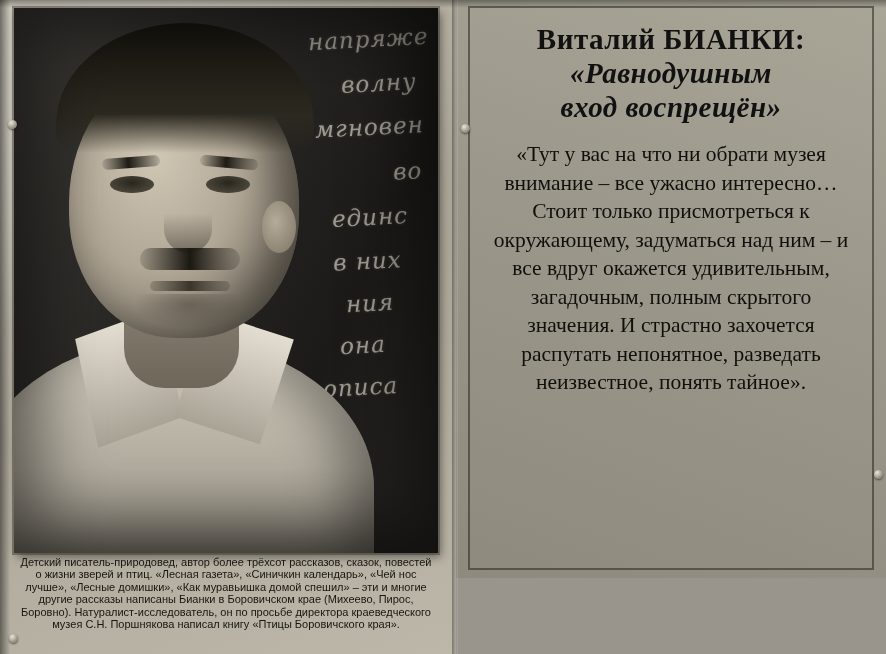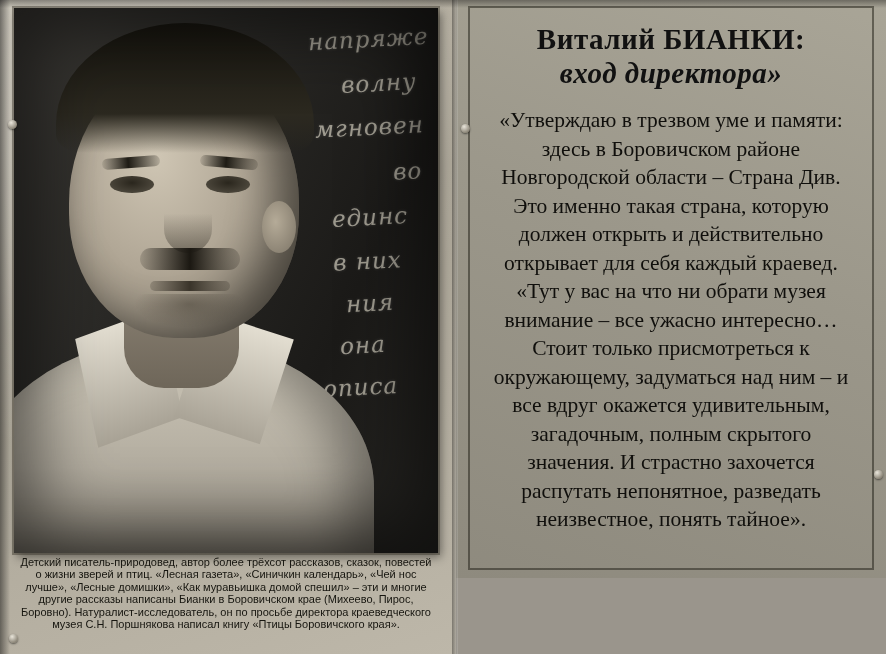--- a/index.html
+++ b/index.html
@@ -311,24 +311,24 @@
 
     <div class="caption">
       <div class="caption-body">Детский писатель-природовед, автор более трёхсот рассказов, сказок, повестей о жизни зверей и птиц. «Лесная газета», «Синичкин календарь», «Чей нос лучше», «Лесные домишки», «Как муравьишка домой спешил» – эти и многие другие рассказы написаны Бианки в Боровичском крае (Михеево, Пирос, Боровно). Натуралист-исследователь, он по просьбе директора краеведческого музея С.Н. Поршнякова написал книгу «Птицы Боровичского края».</div>
     </div>
   </div>
 
   <div class="right-panel">
     <div class="right-inner">
       <div class="title">
         <div class="line1">Виталий БИАНКИ:</div>
-        <div class="line3">вход директора»</div>
+        <div class="line2">«Равнодушным</div>
+        <div class="line3">вход воспрещён»</div>
       </div>
       <div class="body-text">
-        <p>«Утверждаю в трезвом уме и памяти: здесь в Боровичском районе Новгородской области – Страна Див. Это именно такая страна, которую должен открыть и действительно открывает для себя каждый краевед.</p>
         <p>«Тут у вас на что ни обрати музея внимание – все ужасно интересно…</p>
         <p>Стоит только присмотреться к окружающему, задуматься над ним – и все вдруг окажется удивительным, загадочным, полным скрытого значения. И страстно захочется распутать непонятное, разведать неизвестное, понять тайное».</p>
       </div>
     </div>
   </div>
 
   <div class="seam"></div>
   <div class="edge-shadow-left"></div>
   <div class="edge-shadow-top"></div>
 

